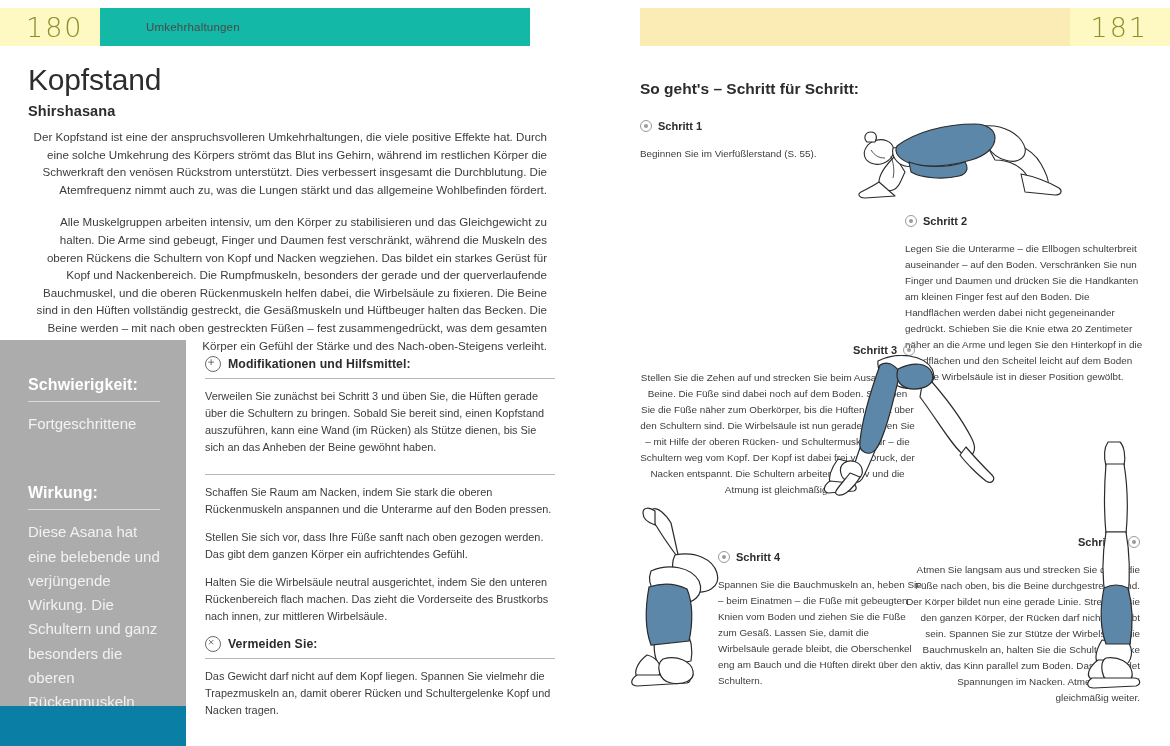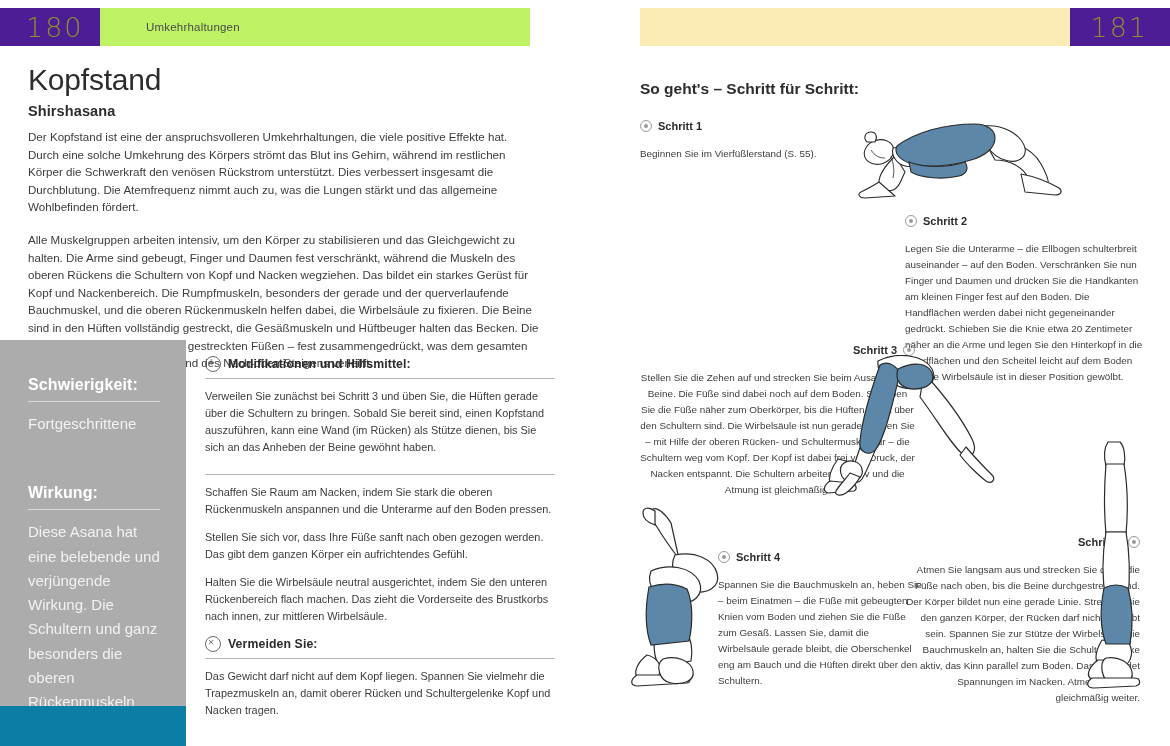--- a/index.html
+++ b/index.html
@@ -11,23 +11,23 @@
     overflow:hidden;
   }
   .spread{position:relative;width:1170px;height:746px;}
 
   
   .page-left{position:absolute;left:0;top:0;width:586px;height:746px;background:#fff;}
   .page-right{position:absolute;left:586px;top:0;width:584px;height:746px;background:#fff;}
 
   
   .head-band{position:absolute;top:8px;height:38px;}
-  .band-left{left:0;width:530px;background:#bef264;}
+  .band-left{left:0;width:530px;background:#14b8a6;}
   .band-right{left:640px;width:530px;background:#faecb4;}
-  .folio{position:absolute;top:8px;height:38px;width:100px;background:#4c1d95;}
+  .folio{position:absolute;top:8px;height:38px;width:100px;background:#fef9c3;}
   .folio-left{left:0;}
   .folio-right{left:1070px;}
   .folio-num{
     position:absolute;top:50%;transform:translateY(-50%);
     font-size:27px;color:#8d8f2c;letter-spacing:2px;
     font-family:"DejaVu Sans",sans-serif;font-weight:300;
   }
   .folio-left .folio-num{left:26px;}
   .folio-right .folio-num{right:22px;}
   .running-title{
@@ -37,22 +37,22 @@
   .band-left .running-title{left:146px;}
   .band-right .running-title{right:28px;}
 
   
   .title-block{position:absolute;left:28px;top:64px;width:520px;}
   .asana-title{font-size:30px;font-weight:400;color:#2c2c2c;line-height:1.05;margin:0;letter-spacing:-.2px;}
   .asana-sanskrit{font-size:14.5px;font-weight:700;color:#2c2c2c;margin:7px 0 0 0;letter-spacing:.1px;}
 
   .intro{position:absolute;left:28px;top:128px;width:527px;}
   .intro p{
-    margin:0 16px 15px 0;font-size:11.6px;line-height:1.52;color:#3c3c3c;
-    text-align:left;
+    margin:0 8px 15px 0;font-size:11.6px;line-height:1.52;color:#3c3c3c;
+    text-align:right;
   }
 
   
   .gray-panel{position:absolute;left:0;top:340px;width:186px;height:366px;background:#acacac;}
   .teal-bar{position:absolute;left:0;top:706px;width:186px;height:40px;background:#0b7ea6;}
   .gp-inner{position:absolute;left:28px;top:18px;width:132px;}
   .gp-head{font-size:16px;font-weight:700;color:#ffffff;margin:18px 0 7px 0;letter-spacing:.1px;}
   .gp-rule{height:1px;background:#e2e2e2;margin:0 0 10px 0;opacity:.85;}
   .gp-text{font-size:15px;line-height:1.62;color:#f2f2f2;margin:0 0 11px 0;}
   .gp-gap{height:19px;}

